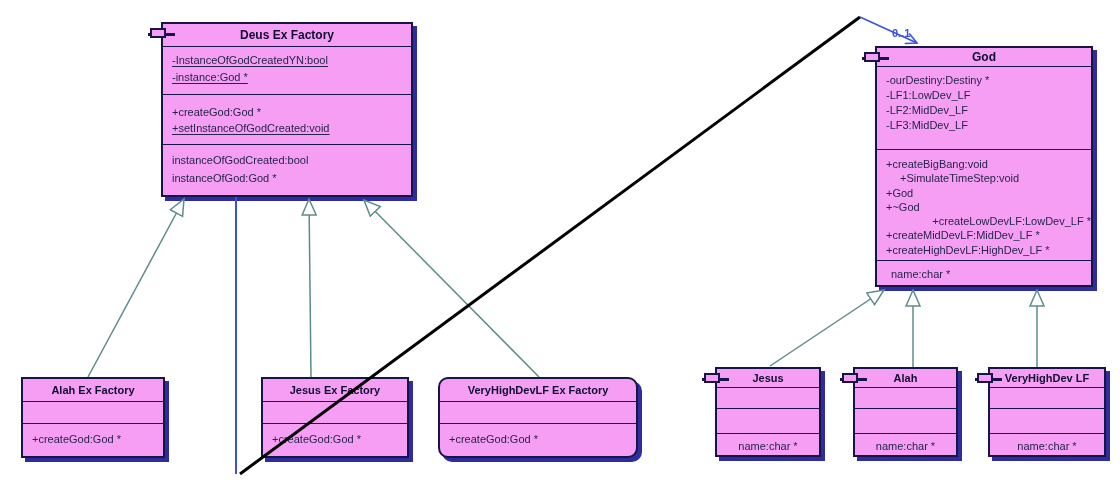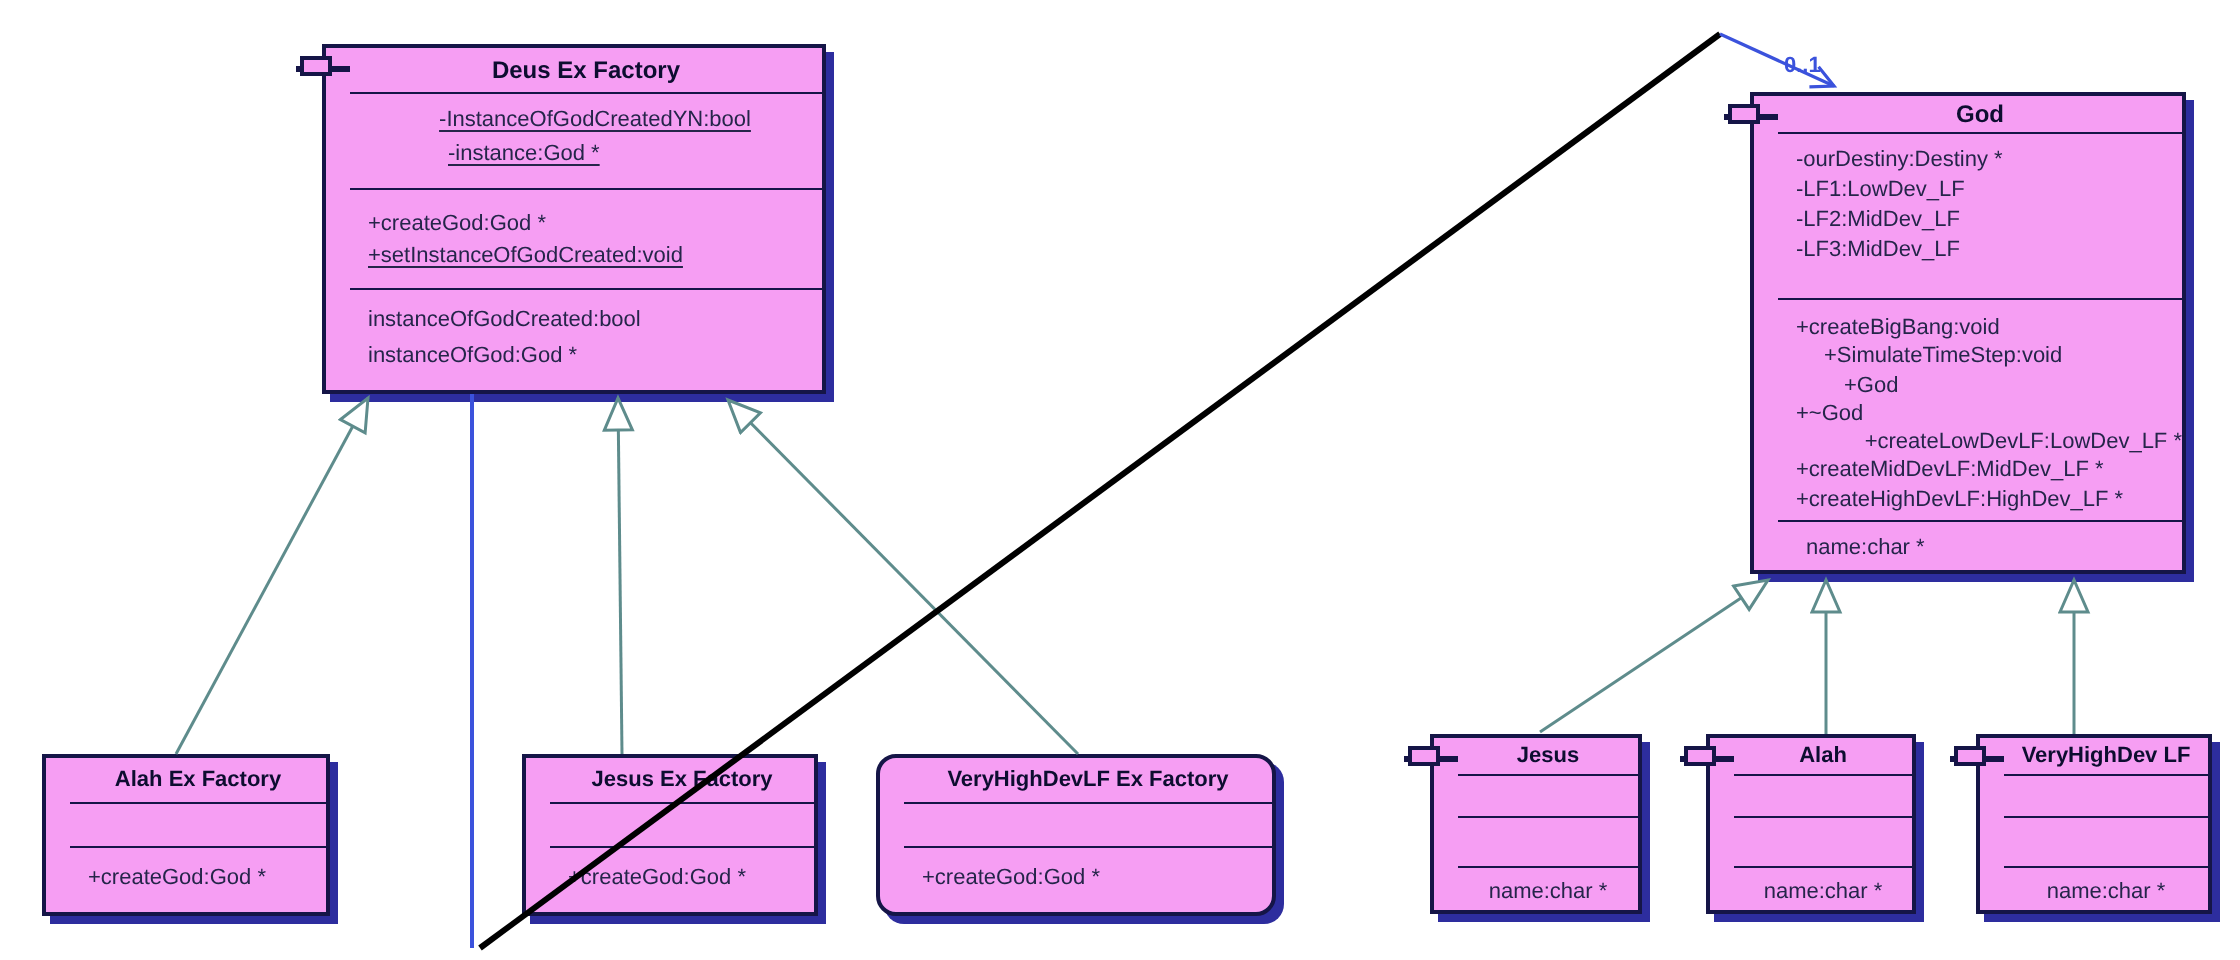--- a/index.html
+++ b/index.html
@@ -4,21 +4,21 @@
 <style>
   html,body { margin:0; padding:0; background:#ffffff; }
   .canvas {
     position:relative; width:1120px; height:480px; overflow:hidden;
     font-family:"Liberation Sans","DejaVu Sans",sans-serif; background:#ffffff;
   }
   svg.connectors { position:absolute; left:0; top:0; z-index:3; pointer-events:none; }
 
   .ubox {
     position:absolute; background:#F69EF3; border:2px solid #151547;
-    box-shadow:4px 4px 0 #2D2D9E; box-sizing:border-box; z-index:1;padding-left:12px;
+    box-shadow:4px 4px 0 #2D2D9E; box-sizing:border-box; z-index:1;
   }
   .ttl {
     font-weight:bold; color:#0D0D30; text-align:center;
     display:flex; align-items:center; justify-content:center;
     box-sizing:border-box; white-space:nowrap; overflow:hidden;
   }
   .ttl.big { font-size:12px; }
   .ttl.sml { font-size:11px; }
   .sec { border-top:1.5px solid #151547; box-sizing:border-box; overflow:hidden; }
   .m {
@@ -44,22 +44,22 @@
 
 <div class="canvas">
 
   <div class="ubox" style="left:161px; top:22px; width:252px; height:175px;">
     <div class="cicon">
         <div class="bar"></div>
         <div class="tab"></div>
       </div>
     <div class="ttl big" style="height:22px;">Deus Ex Factory</div>
     <div class="sec" style="height:48px; padding-top:5px;">
-      <div class="m u" style="line-height:17px;text-align:center;">-InstanceOfGodCreatedYN:bool</div>
-      <div class="m u" style="line-height:17px;margin-left:40px;">-instance:God *</div>
+      <div class="m u" style="line-height:17px;">-InstanceOfGodCreatedYN:bool</div>
+      <div class="m u" style="line-height:17px;">-instance:God *</div>
     </div>
     <div class="sec" style="height:50px; padding-top:9px;">
       <div class="m" style="line-height:16px;">+createGod:God *</div>
       <div class="m u" style="line-height:16px;">+setInstanceOfGodCreated:void</div>
     </div>
     <div class="sec" style="height:51px; padding-top:6px;">
       <div class="m" style="line-height:18px;">instanceOfGodCreated:bool</div>
       <div class="m" style="line-height:18px;">instanceOfGod:God *</div>
     </div>
   </div>
@@ -72,21 +72,21 @@
     <div class="ttl big" style="height:18px;">God</div>
     <div class="sec" style="height:83px; padding-top:6px;">
       <div class="m" style="line-height:15px;">-ourDestiny:Destiny *</div>
       <div class="m" style="line-height:15px;">-LF1:LowDev_LF</div>
       <div class="m" style="line-height:15px;">-LF2:MidDev_LF</div>
       <div class="m" style="line-height:15px;">-LF3:MidDev_LF</div>
     </div>
     <div class="sec" style="height:111px; padding-top:7px;">
       <div class="m" style="line-height:14.3px;">+createBigBang:void</div>
       <div class="m" style="line-height:14.3px;margin-left:14px;">+SimulateTimeStep:void</div>
-      <div class="m" style="line-height:14.3px;margin-left:24px;">+God</div>
+      <div class="m" style="line-height:14.3px;">+God</div>
       <div class="m" style="line-height:14.3px;">+~God</div>
       <div class="m" style="line-height:14.3px;text-align:right;">+createLowDevLF:LowDev_LF *</div>
       <div class="m" style="line-height:14.3px;">+createMidDevLF:MidDev_LF *</div>
       <div class="m" style="line-height:14.3px;">+createHighDevLF:HighDev_LF *</div>
     </div>
     <div class="sec" style="height:25px; padding-top:7px;">
       <div class="m" style="line-height:13px; padding-left:14px;">name:char *</div>
     </div>
   </div>
 

